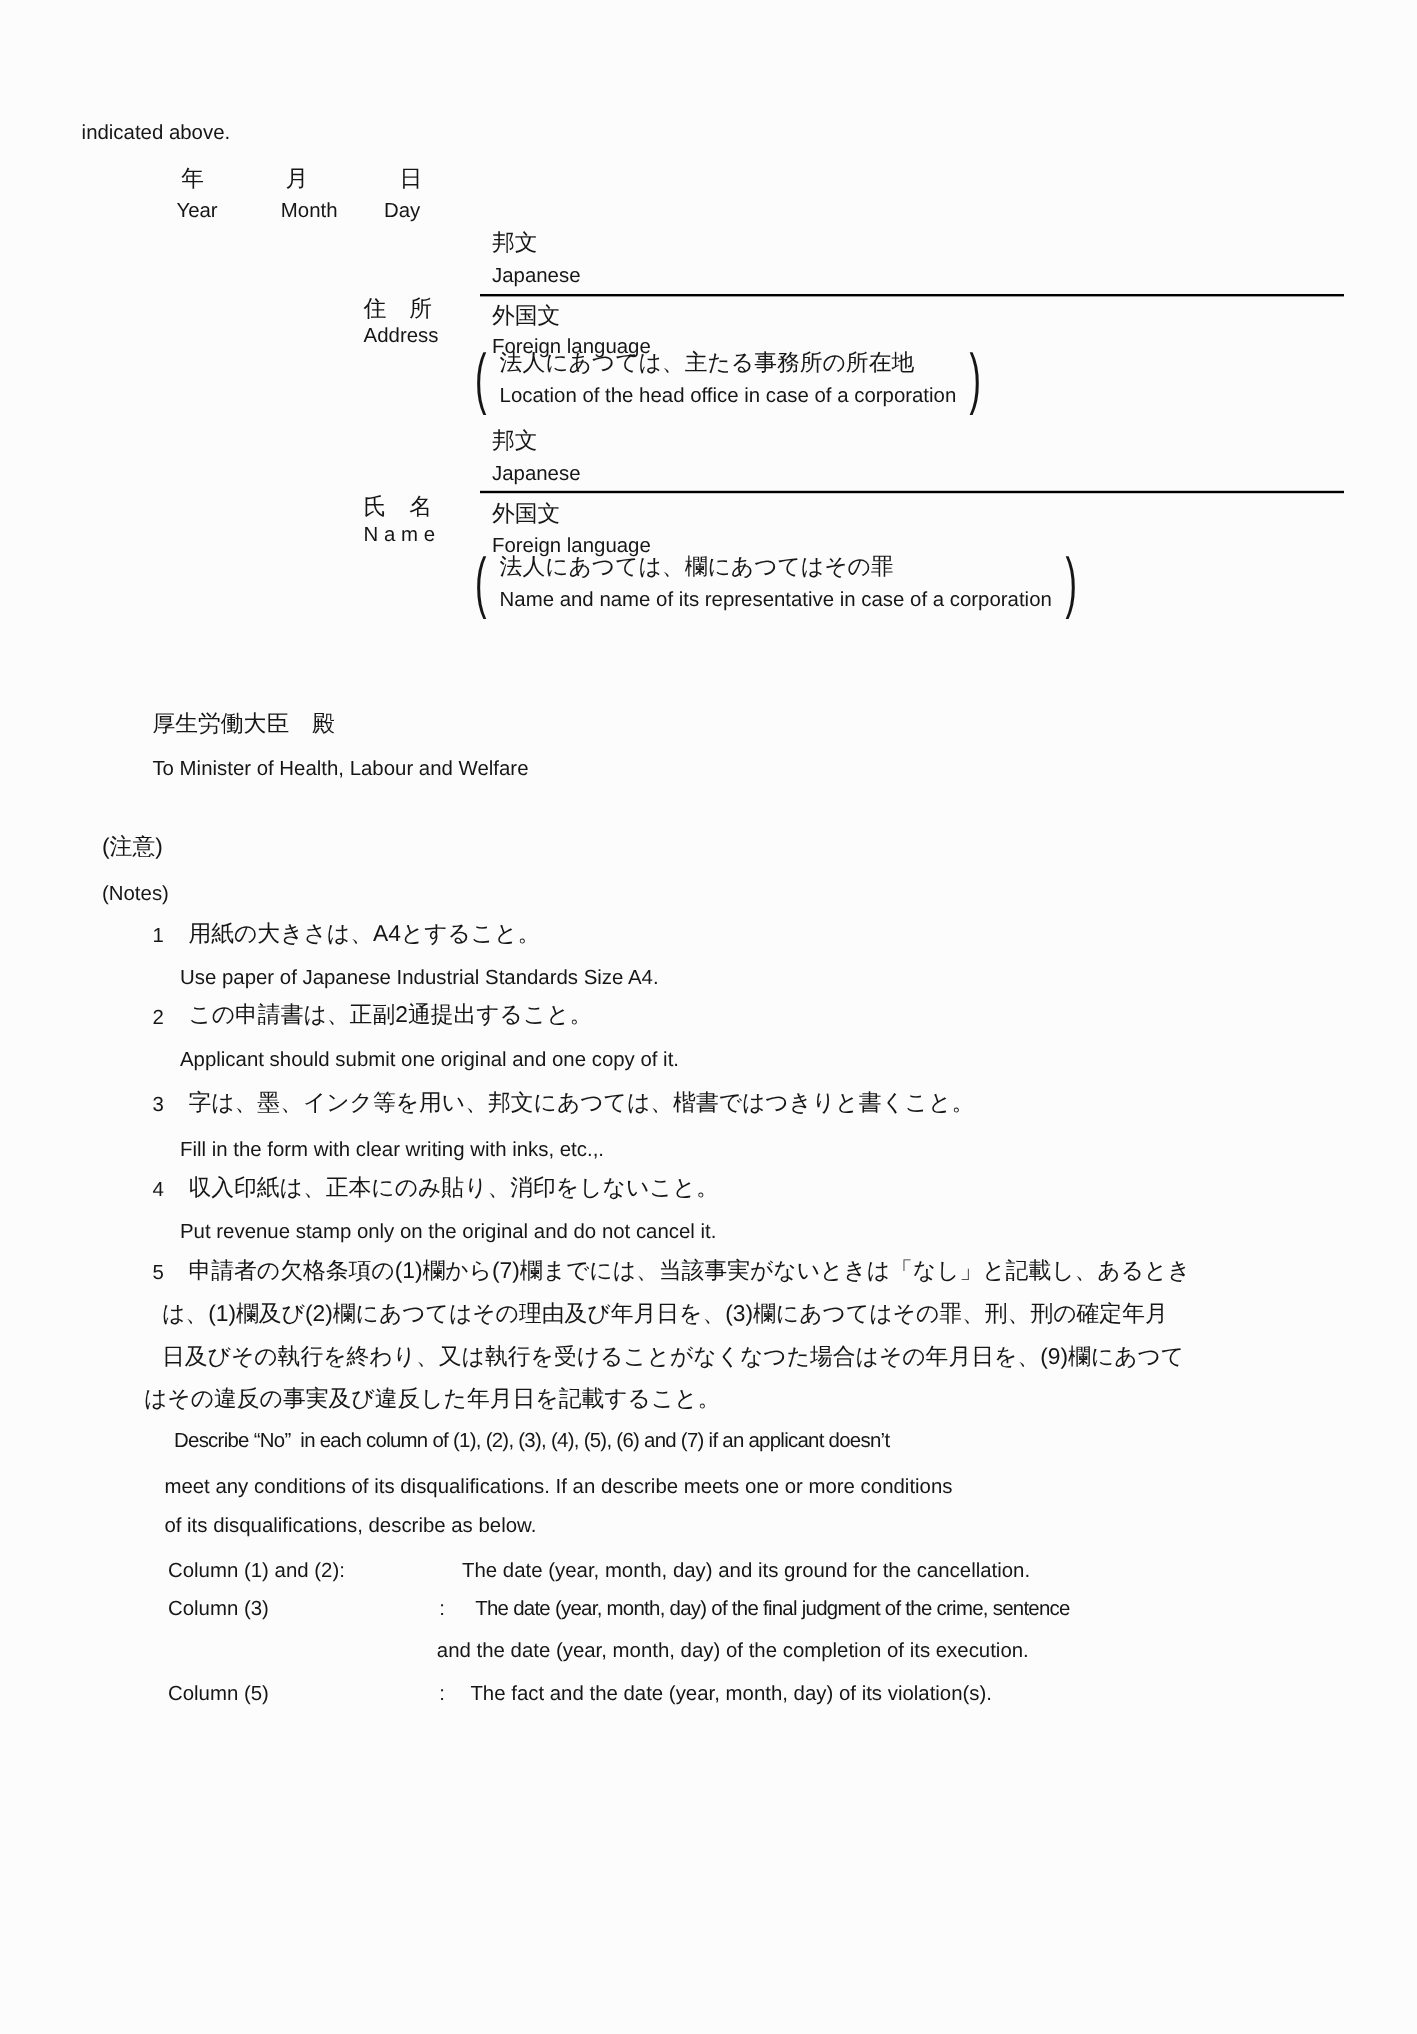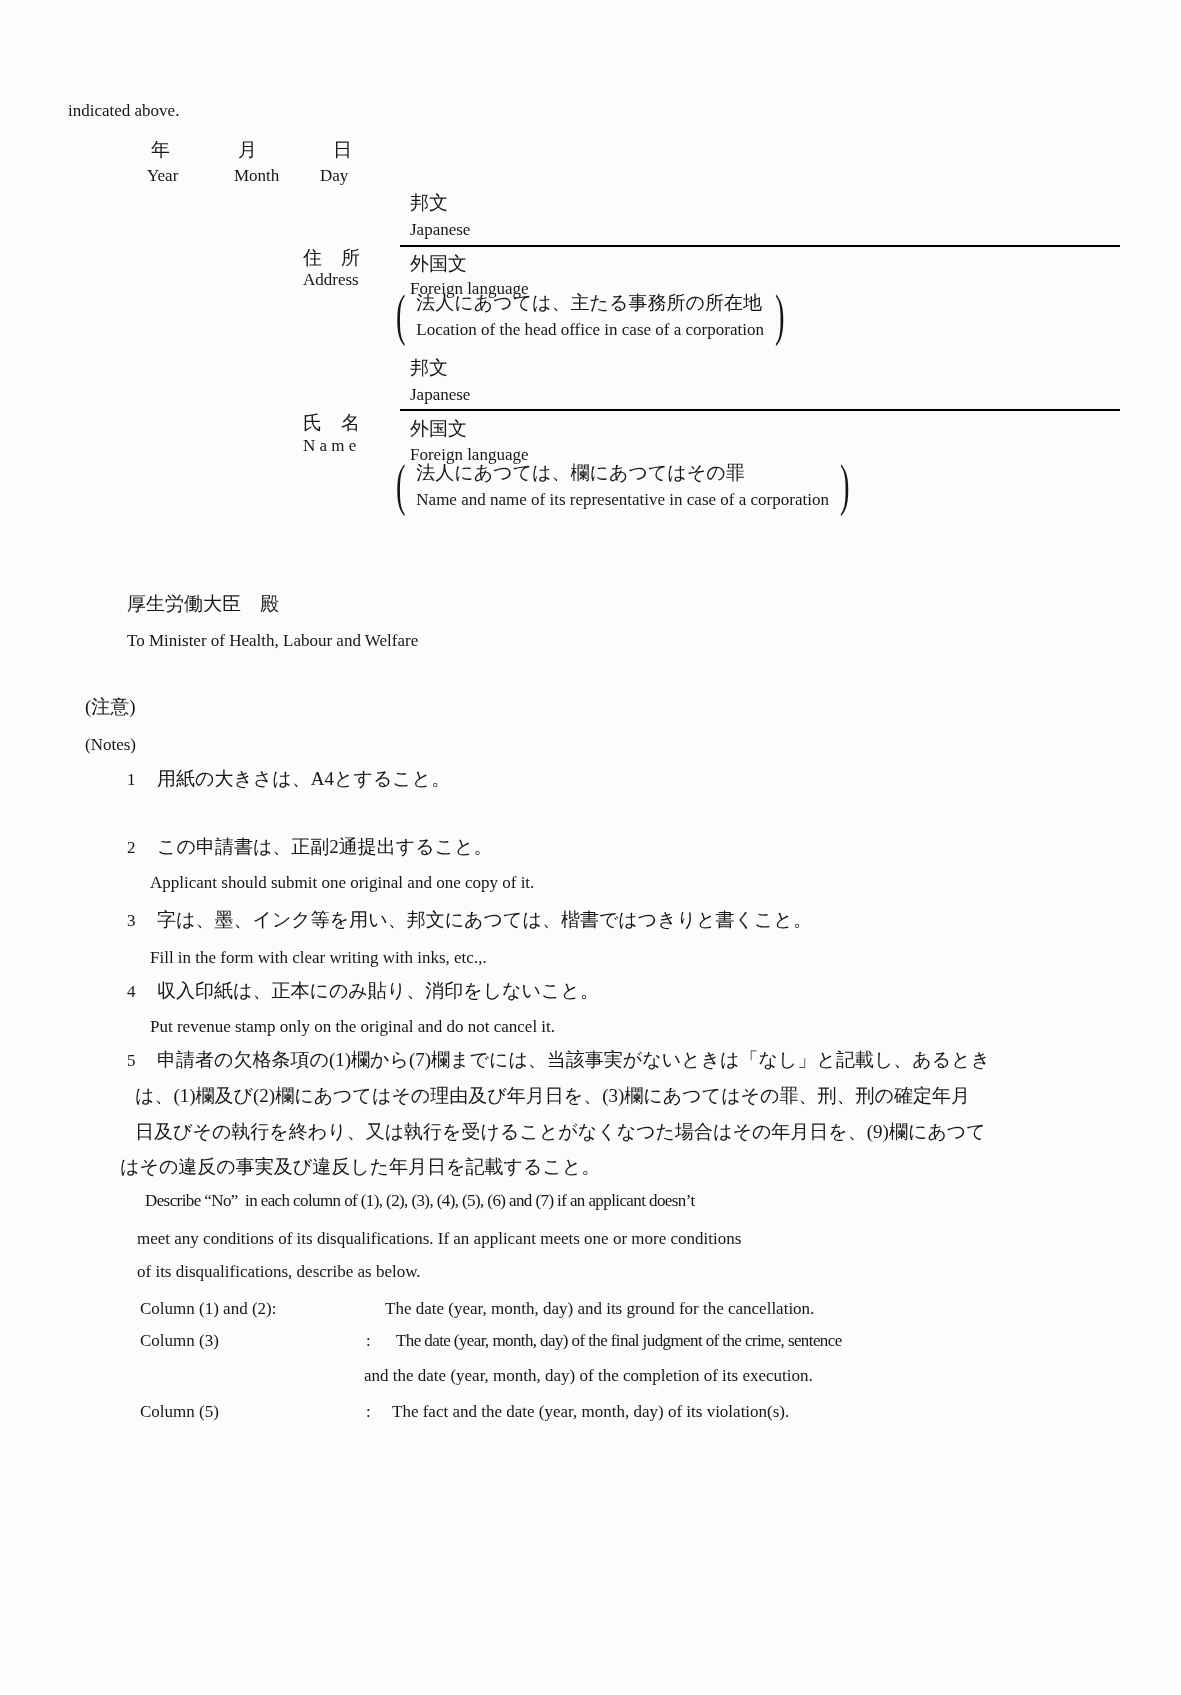--- a/index.html
+++ b/index.html
@@ -6,21 +6,21 @@
     margin: 0;
     padding: 0;
     background: #fcfcfc;
   }
   .page {
     position: relative;
     width: 1130px;
     height: 1695px;
     background: #fcfcfc;
     color: #161616;
-    font-family: Liberation Serif, serif;
+    font-family: Liberation Sans, sans-serif;
     overflow: hidden;
   }
   .line {
     position: absolute;
     white-space: pre;
   }
   .jp  { font-size: 19px; line-height: 24px; }
   .en  { font-size: 17px; line-height: 22px; }
   .tight { letter-spacing: -0.6px; }
   .rule {
@@ -105,40 +105,41 @@
   </div>
 
   <div class="line jp" style="left:127px; top:592px">厚生労働大臣　殿</div>
   <div class="line en" style="left:127px; top:630px">To Minister of Health, Labour and Welfare</div>
 
   <div class="line jp" style="left:85px; top:695px">(注意)</div>
   <div class="line en" style="left:85px; top:734px">(Notes)</div>
 
   <div class="line en" style="left:127px; top:769px">1</div>
   <div class="line jp" style="left:157px; top:767px">用紙の大きさは、A4とすること。</div>
+  <div class="line en" style="left:150px; top:804px">Use paper of Japanese Industrial Standards Size A4.</div>
 
   <div class="line en" style="left:127px; top:837px">2</div>
   <div class="line jp" style="left:157px; top:835px">この申請書は、正副2通提出すること。</div>
   <div class="line en" style="left:150px; top:872px">Applicant should submit one original and one copy of it.</div>
 
   <div class="line en" style="left:127px; top:910px">3</div>
   <div class="line jp" style="left:157px; top:908px">字は、墨、インク等を用い、邦文にあつては、楷書ではつきりと書くこと。</div>
   <div class="line en" style="left:150px; top:947px">Fill in the form with clear writing with inks, etc.,.</div>
 
   <div class="line en" style="left:127px; top:981px">4</div>
   <div class="line en" style="left:150px; top:1016px">Put revenue stamp only on the original and do not cancel it.</div>
   <div class="line jp" style="left:157px; top:979px">収入印紙は、正本にのみ貼り、消印をしないこと。</div>
 
   <div class="line en" style="left:127px; top:1050px">5</div>
   <div class="line jp" style="left:157px; top:1048px">申請者の欠格条項の(1)欄から(7)欄までには、当該事実がないときは「なし」と記載し、あるとき</div>
   <div class="line jp" style="left:135px; top:1084px">は、(1)欄及び(2)欄にあつてはその理由及び年月日を、(3)欄にあつてはその罪、刑、刑の確定年月</div>
   <div class="line jp" style="left:135px; top:1120px">日及びその執行を終わり、又は執行を受けることがなくなつた場合はその年月日を、(9)欄にあつて</div>
   <div class="line jp" style="left:120px; top:1155px">はその違反の事実及び違反した年月日を記載すること。</div>
   <div class="line en tight" style="left:145px; top:1190px">Describe “No”  in each column of (1), (2), (3), (4), (5), (6) and (7) if an applicant doesn’t</div>
-  <div class="line en" style="left:137px; top:1228px">meet any conditions of its disqualifications. If an applicant meets one or more conditions</div>
+  <div class="line en" style="left:137px; top:1228px">meet any conditions of its disqualifications. If an describe meets one or more conditions</div>
   <div class="line en" style="left:137px; top:1261px">of its disqualifications, describe as below.</div>
 
   <div class="line en" style="left:140px; top:1298px">Column (1) and (2):</div>
   <div class="line en" style="left:385px; top:1298px">The date (year, month, day) and its ground for the cancellation.</div>
 
   <div class="line en" style="left:140px; top:1330px">Column (3)</div>
   <div class="line en" style="left:366px; top:1330px">:</div>
   <div class="line en" style="left:364px; top:1365px">and the date (year, month, day) of the completion of its execution.</div>
   <div class="line en tight" style="left:396px; top:1330px">The date (year, month, day) of the final judgment of the crime, sentence</div>
 

